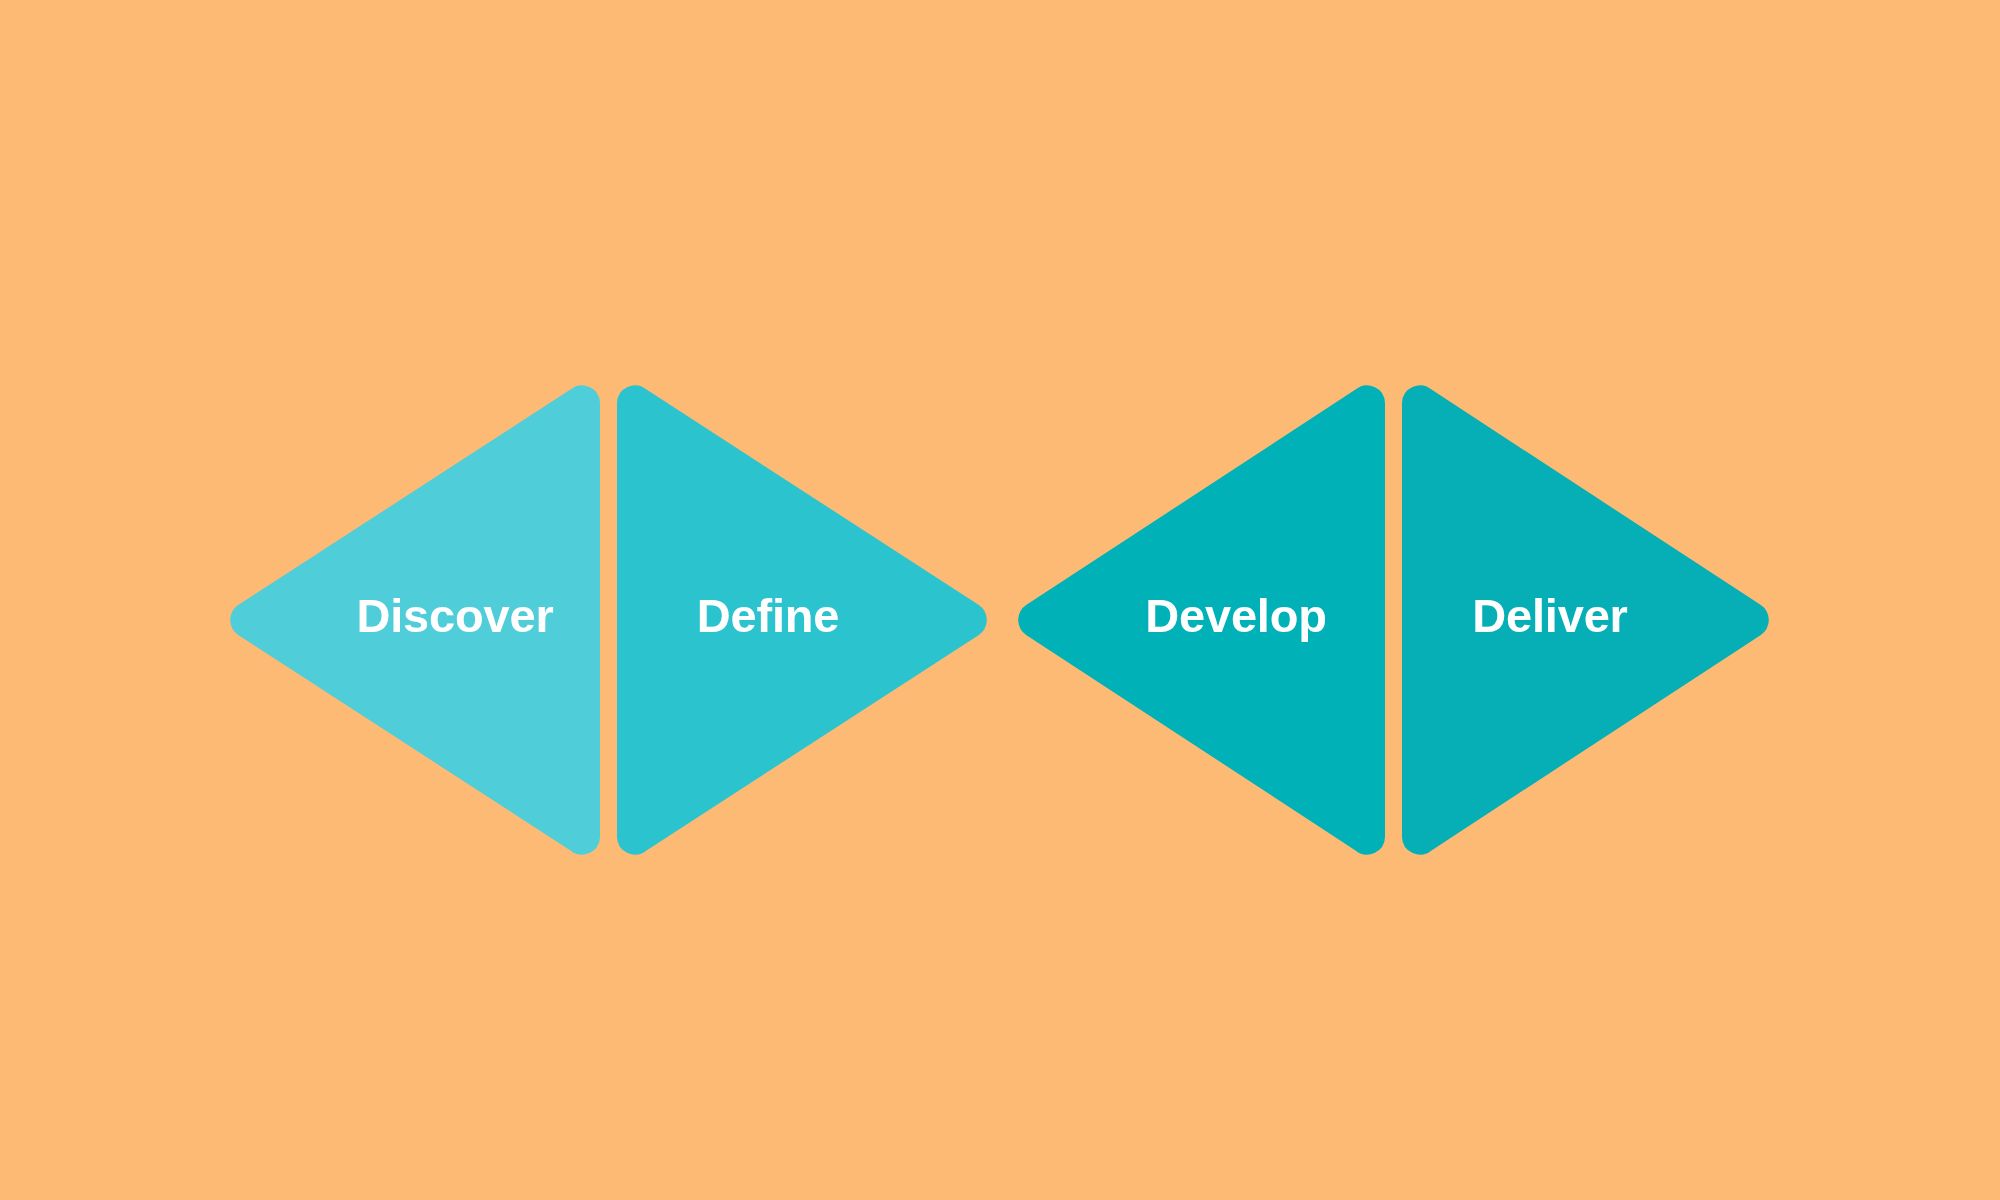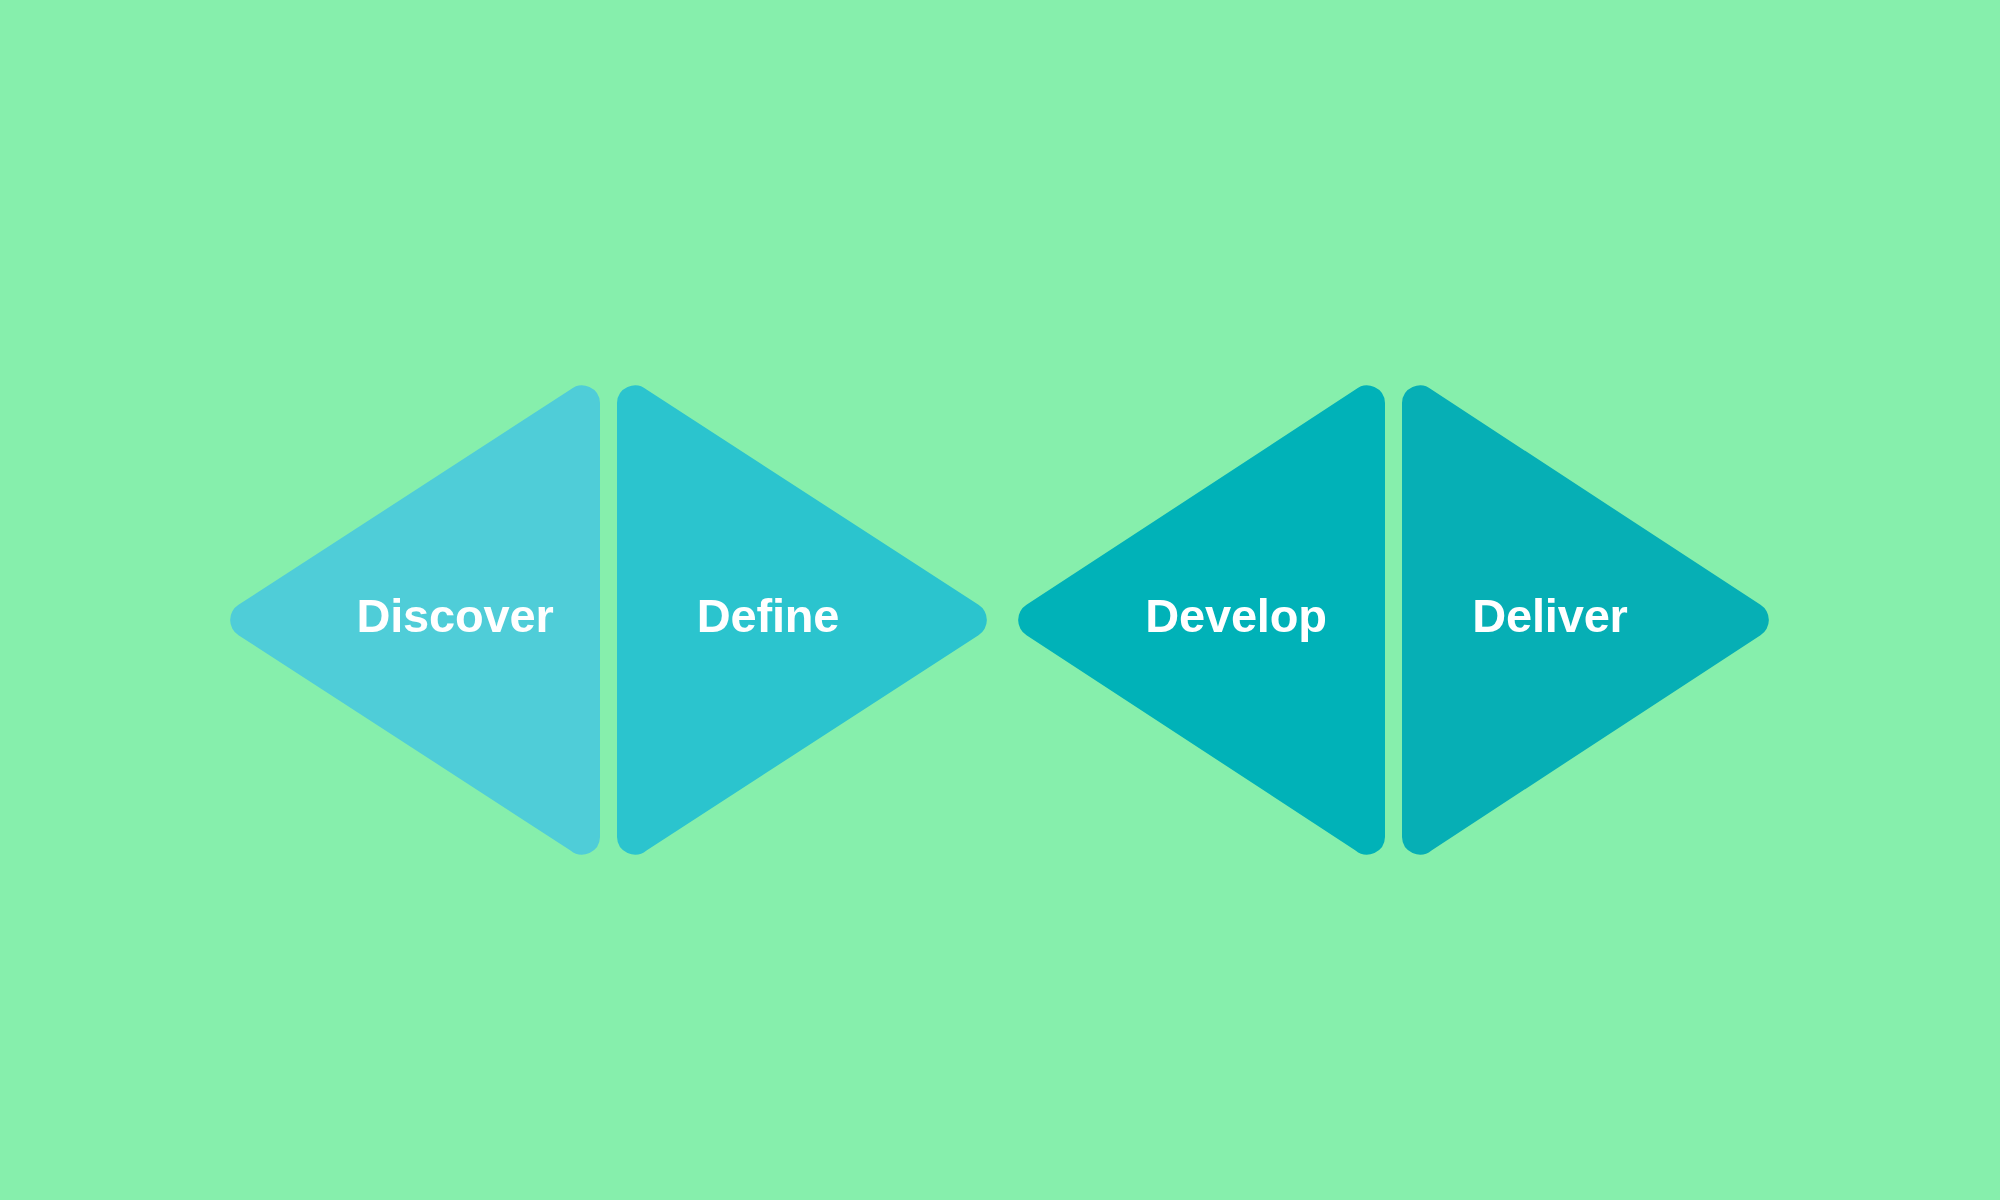--- a/index.html
+++ b/index.html
@@ -35,21 +35,21 @@
     paint-order: stroke;
     user-select: none;
   }
   .phase-shape {
     stroke: none;
   }
 </style>
 </head>
 <body>
 
-<div id="stage" style="background: #86efac;">
+<div id="stage" style="background: #fdba74;">
 
   <svg id="diagram-svg" viewBox="0 0 2000 1200" width="2000" height="1200" xmlns="http://www.w3.org/2000/svg">
 
     <g>
       <path class="phase-shape" d="M 600 403
                A 18 18 0 0 0 570.5 389.6
                L 238.5 604.8
                A 18 18 0 0 0 238.5 635.2
                L 570.5 850.4
                A 18 18 0 0 0 600 837

